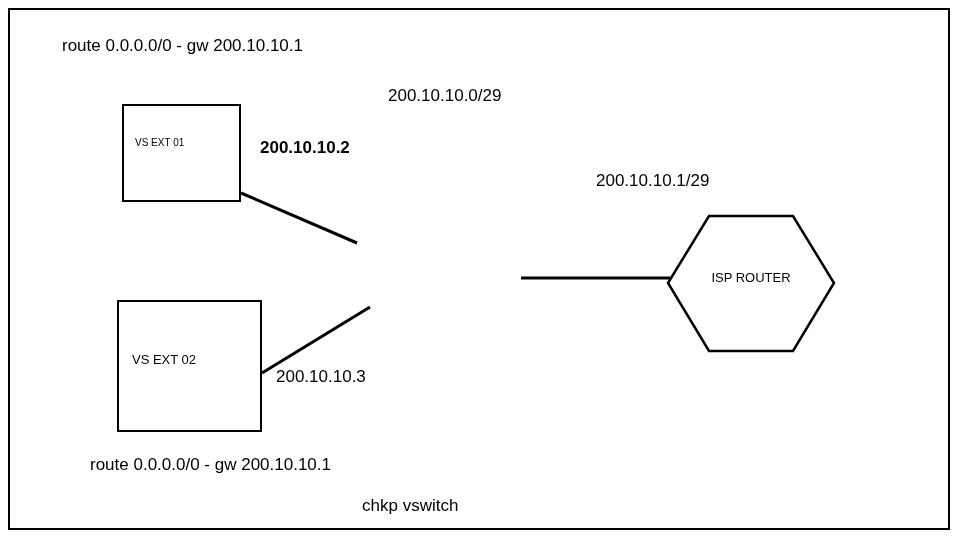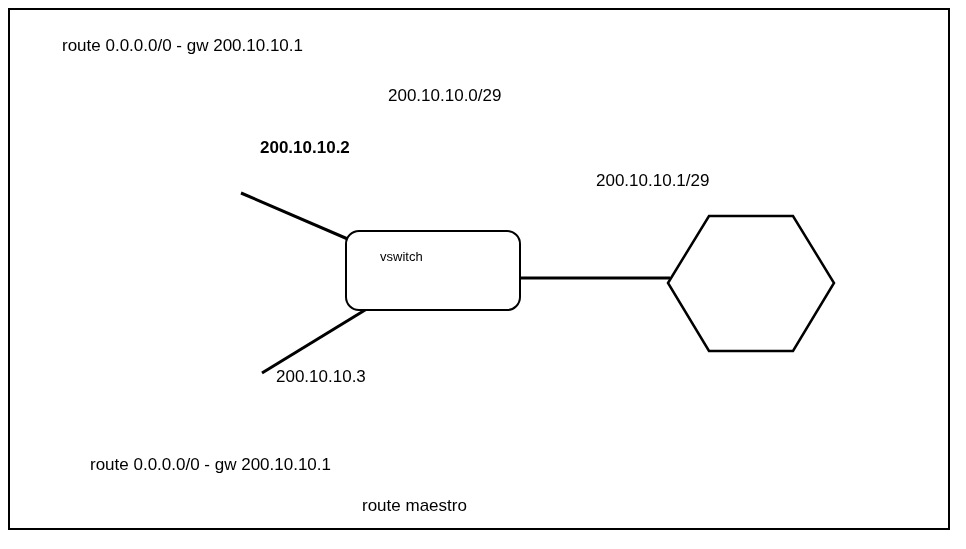--- a/index.html
+++ b/index.html
@@ -90,34 +90,38 @@
 
   <div class="frame"></div>
 
   <svg class="wires" viewBox="0 0 966 549" xmlns="http://www.w3.org/2000/svg">
     <line x1="241" y1="193" x2="357" y2="243" stroke="#000000" stroke-width="3"></line>
     <line x1="262" y1="373" x2="370" y2="307" stroke="#000000" stroke-width="3"></line>
     <line x1="521" y1="278" x2="670" y2="278" stroke="#000000" stroke-width="3"></line>
     <polygon points="668,283 709,216 793,216 834,283 793,351 709,351" fill="#ffffff" stroke="#000000" stroke-width="2.5"></polygon>
   </svg>
 
+  <div class="box" id="vs-ext-01">
+    <span class="inner-label">VS EXT 01</span>
+  </div>
+
+  <div class="box" id="vs-ext-02">
+    <span class="inner-label">VS EXT 02</span>
+  </div>
 
 
-  <div class="box" id="vswitch">
-    <span class="inner-label">vswitch</span>
-  </div>
-
+  <div class="label" id="isp-label">ISP ROUTER</div>
 
   <div class="label" id="lbl-route-top">route 0.0.0.0/0 - gw 200.10.10.1</div>
 
   <div class="label" id="lbl-subnet">200.10.10.0/29</div>
 
   <div class="label" id="lbl-ip-vs1">200.10.10.2</div>
 
   <div class="label" id="lbl-ip-isp">200.10.10.1/29</div>
 
   <div class="label" id="lbl-ip-vs2">200.10.10.3</div>
 
   <div class="label" id="lbl-route-bot">route 0.0.0.0/0 - gw 200.10.10.1</div>
 
-  <div class="label" id="lbl-caption">route maestro</div>
+  <div class="label" id="lbl-caption">chkp vswitch</div>
 
 </div>
 
 </body></html>

